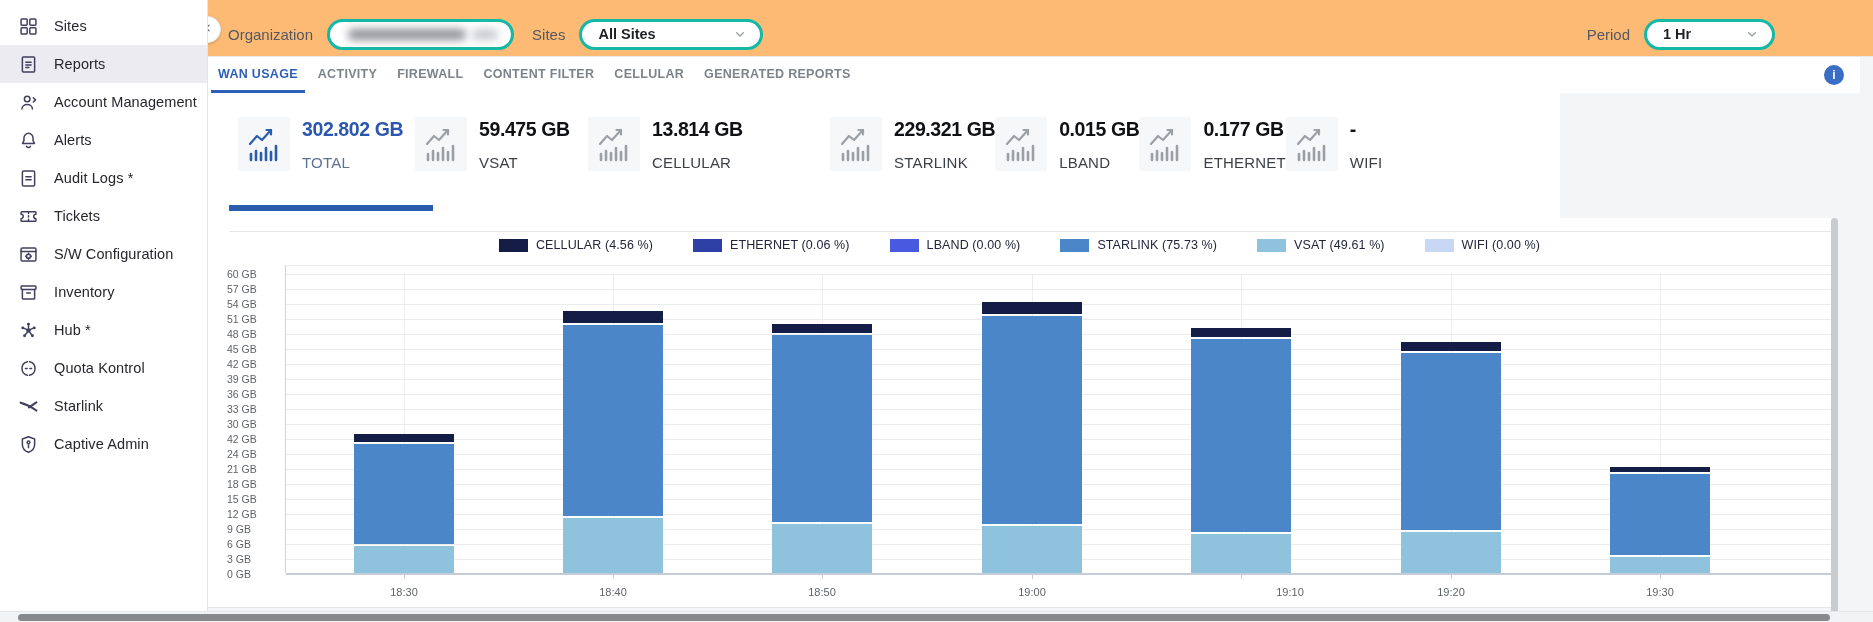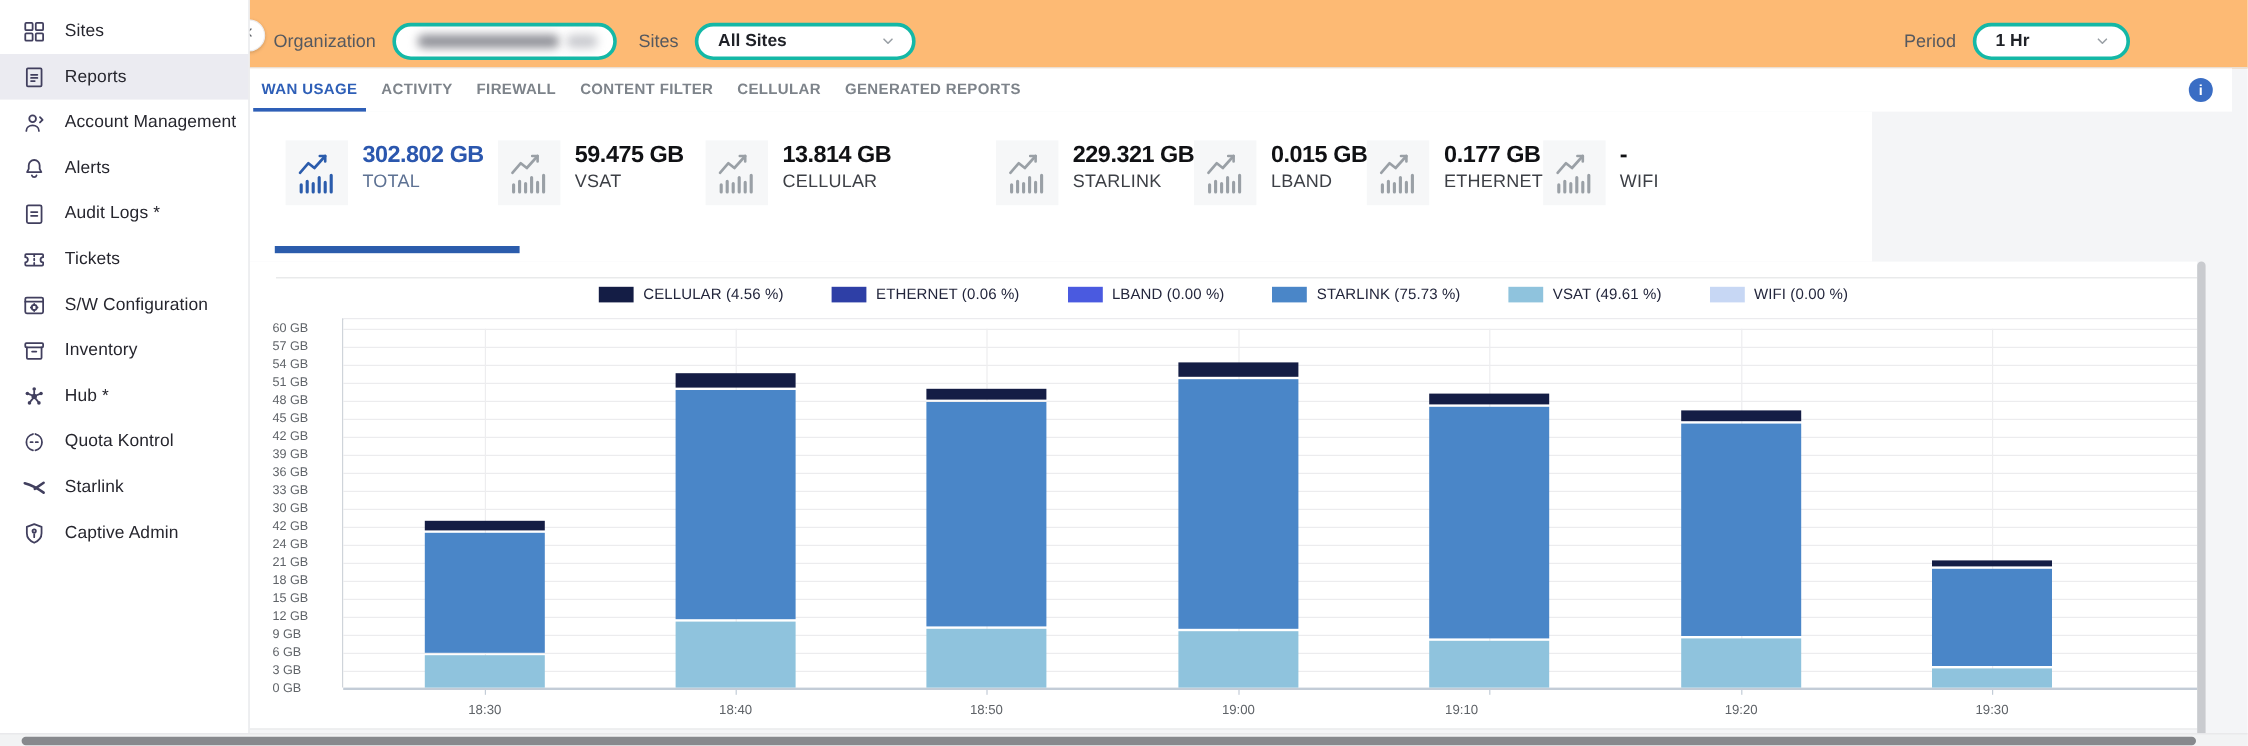--- a/index.html
+++ b/index.html
@@ -36,21 +36,21 @@
   .tab.active { color:#2e5fb7; border-bottom-color:#2e5fb7; }
   .info-btn { position:absolute; right:16px; top:8px; width:20px; height:20px; border-radius:50%; background:#3a6dc4; color:#fff; font-size:12px; font-weight:bold; display:flex; align-items:center; justify-content:center; cursor:pointer; }
 
   
   .cards-strip { position:absolute; left:208px; top:93px; width:1352px; height:125px; background:#fff; display:flex; align-items:flex-start; padding:24px 0 0 30px; z-index:1; }
   .card { position:relative; display:flex; gap:12px; align-items:flex-start; cursor:pointer; }
   .card .tile { width:52px; height:54px; background:#f6f7f8; display:flex; align-items:center; justify-content:center; }
   .card .tile svg { width:40px; height:40px; fill:none; stroke:#9aa0a6; stroke-linecap:round; stroke-linejoin:round; }
   .card.active .tile svg { stroke:#2b5cac; }
   .card .c-num { font-size:19.5px; font-weight:bold; letter-spacing:-0.4px; color:#101114; white-space:nowrap; line-height:1.1; margin-top:2px; }
-  .card .c-label { font-size:15px; color:#3c3f45; letter-spacing:.2px; margin-top:3px; white-space:nowrap; }
+  .card .c-label { font-size:15px; color:#3c3f45; letter-spacing:.2px; margin-top:14px; white-space:nowrap; }
   .card.active .c-num { color:#2b57ae; }
   .card.active .c-label { color:#5d7193; }
   .card .active-bar { position:absolute; left:-9px; top:88px; height:6px; width:204px; background:#2b5cac; }
 
   
   .chart-region { position:absolute; left:208px; top:218px; width:1623px; height:390px; background:#fff; border-bottom:1px solid #e3e4e6; z-index:1; }
   .chart-topline { position:absolute; left:22px; right:0; top:13px; height:1px; background:#e4e5e7; }
   .legend { position:absolute; left:0; right:0; top:20px; display:flex; justify-content:center; gap:40px; }
   .lg-item { display:flex; align-items:center; gap:8px; }
   .lg-swatch { width:29px; height:13px; }
@@ -442,21 +442,21 @@
         <div class="seg" style="height: 47px; background: rgb(143, 195, 221);"></div>
       </div>
       <div class="xlab" style="left: 696px;">19:00</div>
       <div class="vgrid" style="left: 955px;"></div>
       <div class="vtick" style="left: 955px; top: 308px;"></div>
       <div class="bar" style="left: 905px;">
         <div class="seg" style="height: 9px; background: rgb(20, 29, 69);"></div>
         <div class="seg" style="height: 193px; background: rgb(74, 134, 200);"></div>
         <div class="seg" style="height: 39px; background: rgb(143, 195, 221);"></div>
       </div>
-      <div class="xlab" style="left: 882px;">19:10</div>
+      <div class="xlab" style="left: 954px;">19:10</div>
       <div class="vgrid" style="left: 1165px;"></div>
       <div class="vtick" style="left: 1165px; top: 308px;"></div>
       <div class="bar" style="left: 1115px;">
         <div class="seg" style="height: 9px; background: rgb(20, 29, 69);"></div>
         <div class="seg" style="height: 177px; background: rgb(74, 134, 200);"></div>
         <div class="seg" style="height: 41px; background: rgb(143, 195, 221);"></div>
       </div>
       <div class="xlab" style="left: 1115px;">19:20</div>
       <div class="vgrid" style="left: 1374px;"></div>
       <div class="vtick" style="left: 1374px; top: 308px;"></div>

